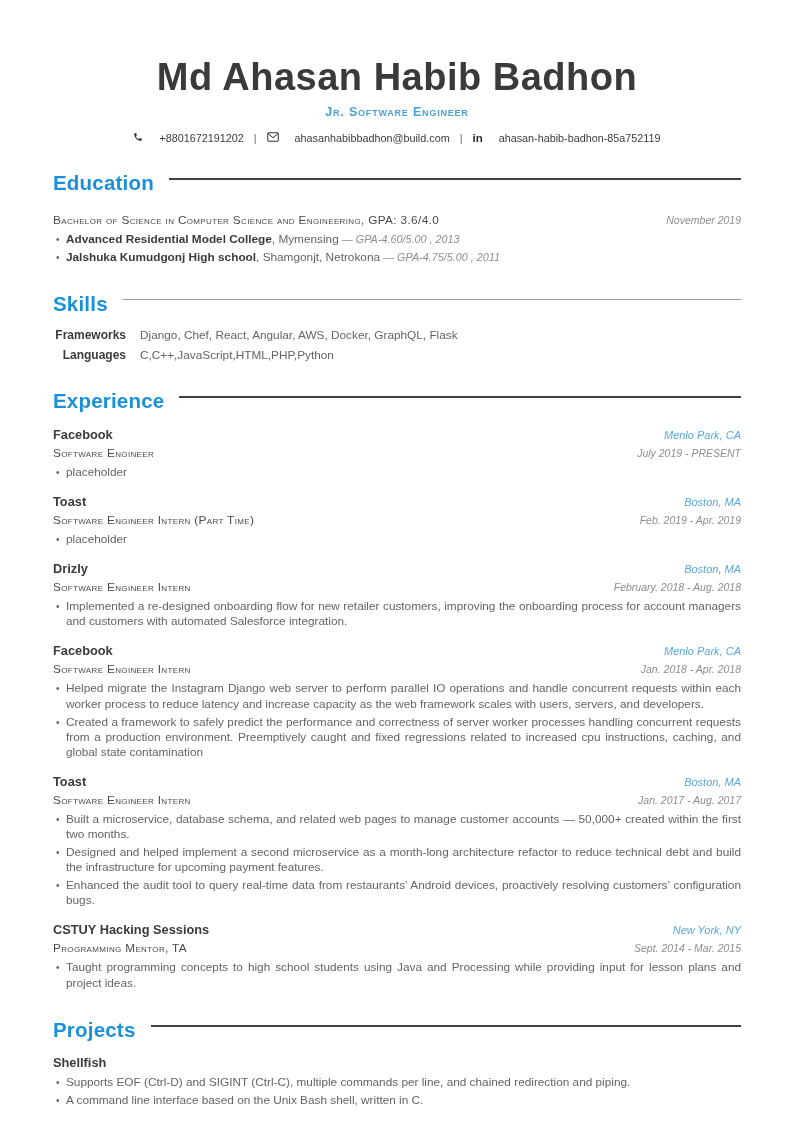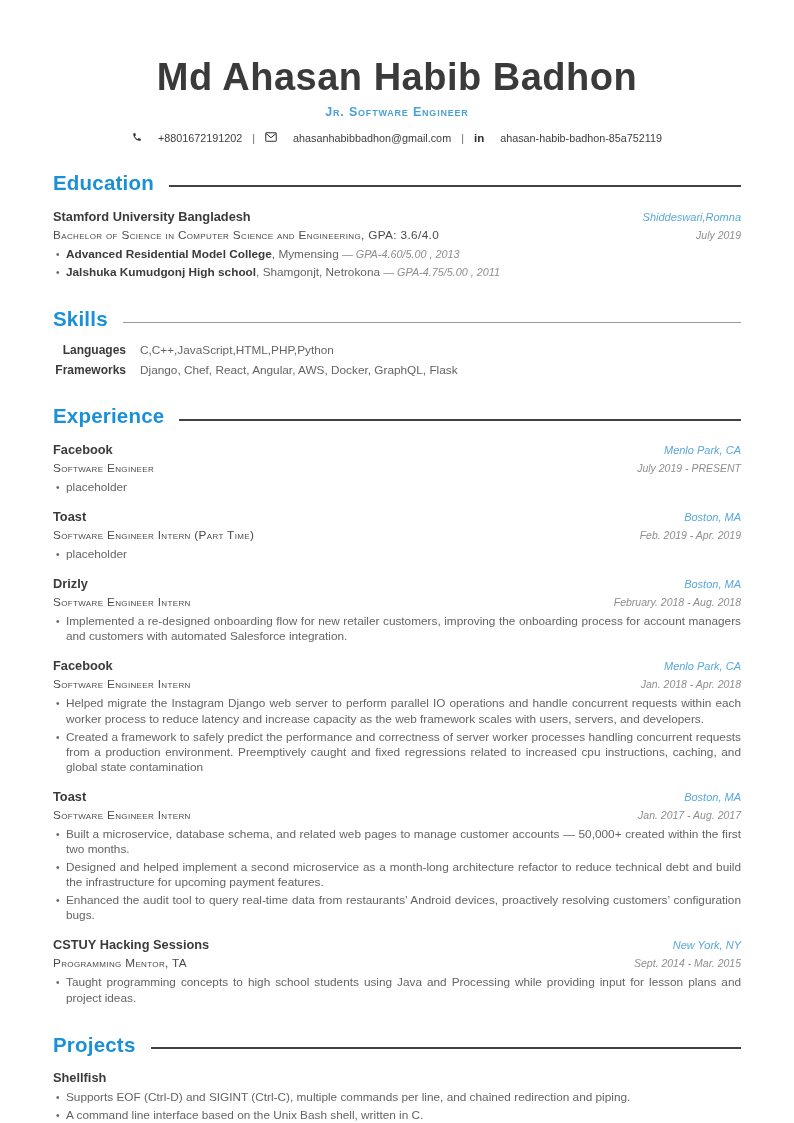--- a/index.html
+++ b/index.html
@@ -24,21 +24,21 @@
     margin-top: 13px; display: flex; justify-content: center; align-items: center;
     gap: 10px; font-size: 10.8px; color: #3c3c3c;
   }
   .contact-item { display: inline-flex; align-items: center; gap: 16px; }
   .contact-sep { color: #6b6b6b; }
   .icon-svg { display: inline-block; vertical-align: middle; }
   .li-icon { font-weight: 800; font-size: 11.5px; color: #2e2e2e; letter-spacing: 0; }
 
   
   .section { margin-top: 27px; }
-  .sec-head { display: flex; align-items: center; }
+  .sec-head { display: flex; align-items: flex-start; }
   .sec-title {
     color: #1a90d9; font-size: 20.5px; font-weight: 700;
     letter-spacing: 0.2px; white-space: nowrap;
   }
   .sec-rule { flex: 1; height: 2px; background: #424242; margin-left: 15px; margin-top: 7px; }
   .sec-rule.thin { height: 1px; background: #9a9a9a; }
 
   
   .entry { margin-top: 14px; }
   .entry-row { display: flex; justify-content: space-between; align-items: baseline; }
@@ -85,43 +85,39 @@
         <span>+8801672191202</span>
       </span>
       <span class="contact-sep">|</span>
       <span class="contact-item">
         <span class="icon-svg">
           <svg width="12" height="10" viewBox="0 0 24 20" fill="none" stroke="#2e2e2e" stroke-width="2">
               <rect x="1.5" y="1.5" width="21" height="17" rx="1"></rect>
               <path d="M2 3l10 8.5L22 3"></path>
             </svg>
         </span>
-        <span>ahasanhabibbadhon@gmail.com</span>
+        <span>ahasanhabibbadhon@build.com</span>
       </span>
       <span class="contact-sep">|</span>
       <span class="contact-item">
         <span class="li-icon">in</span>
         <span>ahasan-habib-badhon-85a752119</span>
       </span>
     </div>
   </header>
 
   <section class="section">
     <div class="sec-head">
       <span class="sec-title">Education</span>
       <span class="sec-rule"></span>
     </div>
     <div class="entry">
       <div class="entry-row">
-        <span class="company">Stamford University Bangladesh</span>
-        <span class="location">Shiddeswari,Romna</span>
-      </div>
-      <div class="entry-row">
         <span class="role">Bachelor of Science in Computer Science and Engineering, GPA: 3.6/4.0</span>
-        <span class="date">July 2019</span>
+        <span class="date">November 2019</span>
       </div>
       <div class="bullets">
         <div class="bullet">
           <span class="dot"></span>
           <span class="btext"><span class="ed-bold">Advanced Residential Model College</span><span>, Mymensing </span><span class="ed-italic">— GPA-4.60/5.00 , 2013</span></span>
         </div>
         <div class="bullet">
           <span class="dot"></span>
           <span class="btext"><span class="ed-bold">Jalshuka Kumudgonj High school</span><span>, Shamgonjt, Netrokona </span><span class="ed-italic">— GPA-4.75/5.00 , 2011</span></span>
         </div>
@@ -129,27 +125,27 @@
     </div>
   </section>
 
   <section class="section">
     <div class="sec-head">
       <span class="sec-title">Skills</span>
       <span class="sec-rule thin"></span>
     </div>
     <div class="entry" style="margin-top:12px">
       <div class="skill-row">
+        <span class="skill-label">Frameworks</span>
+        <span class="skill-value">Django, Chef, React, Angular, AWS, Docker, GraphQL, Flask</span>
+      </div>
+      <div class="skill-row">
         <span class="skill-label">Languages</span>
         <span class="skill-value">C,C++,JavaScript,HTML,PHP,Python</span>
       </div>
-      <div class="skill-row">
-        <span class="skill-label">Frameworks</span>
-        <span class="skill-value">Django, Chef, React, Angular, AWS, Docker, GraphQL, Flask</span>
-      </div>
     </div>
   </section>
 
   <section class="section">
     <div class="sec-head">
       <span class="sec-title">Experience</span>
       <span class="sec-rule"></span>
     </div>
 
     <div class="entry">

